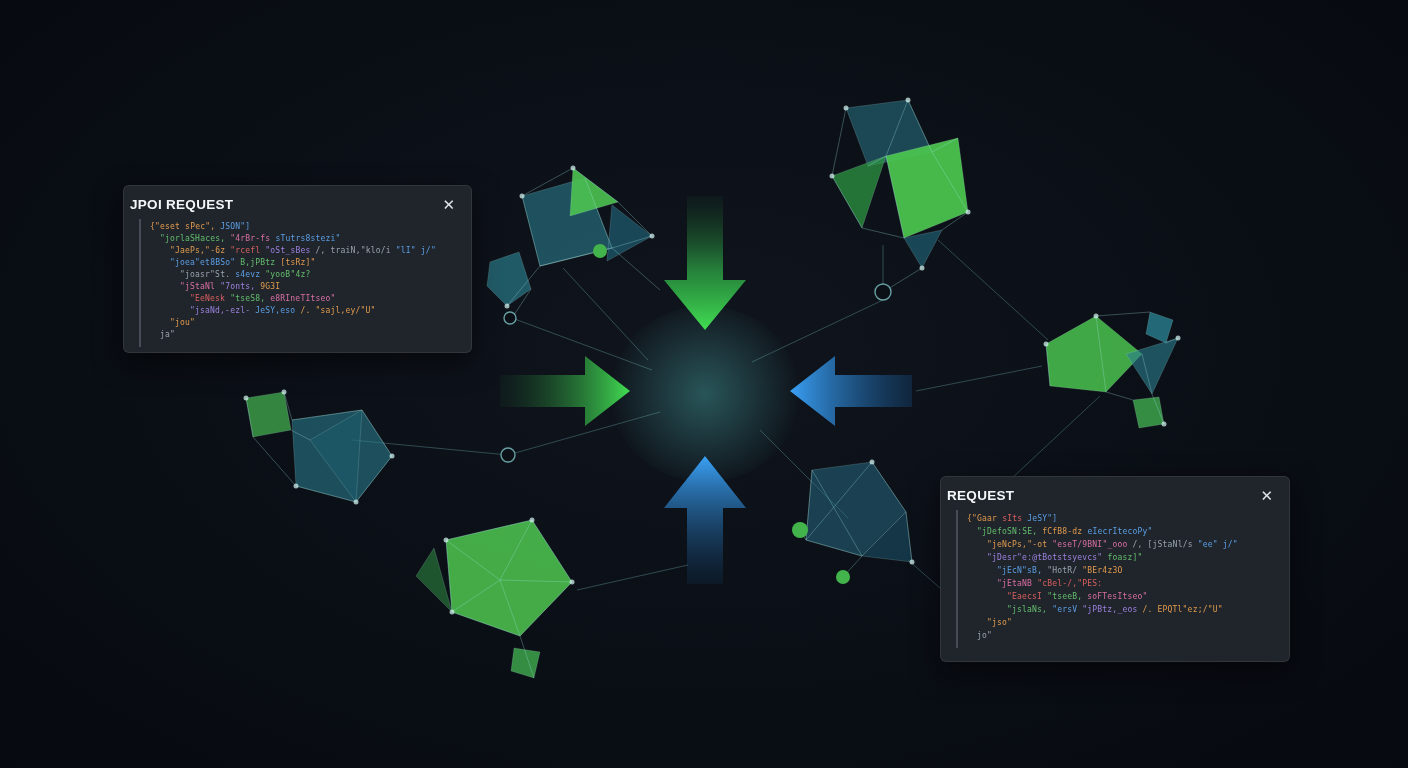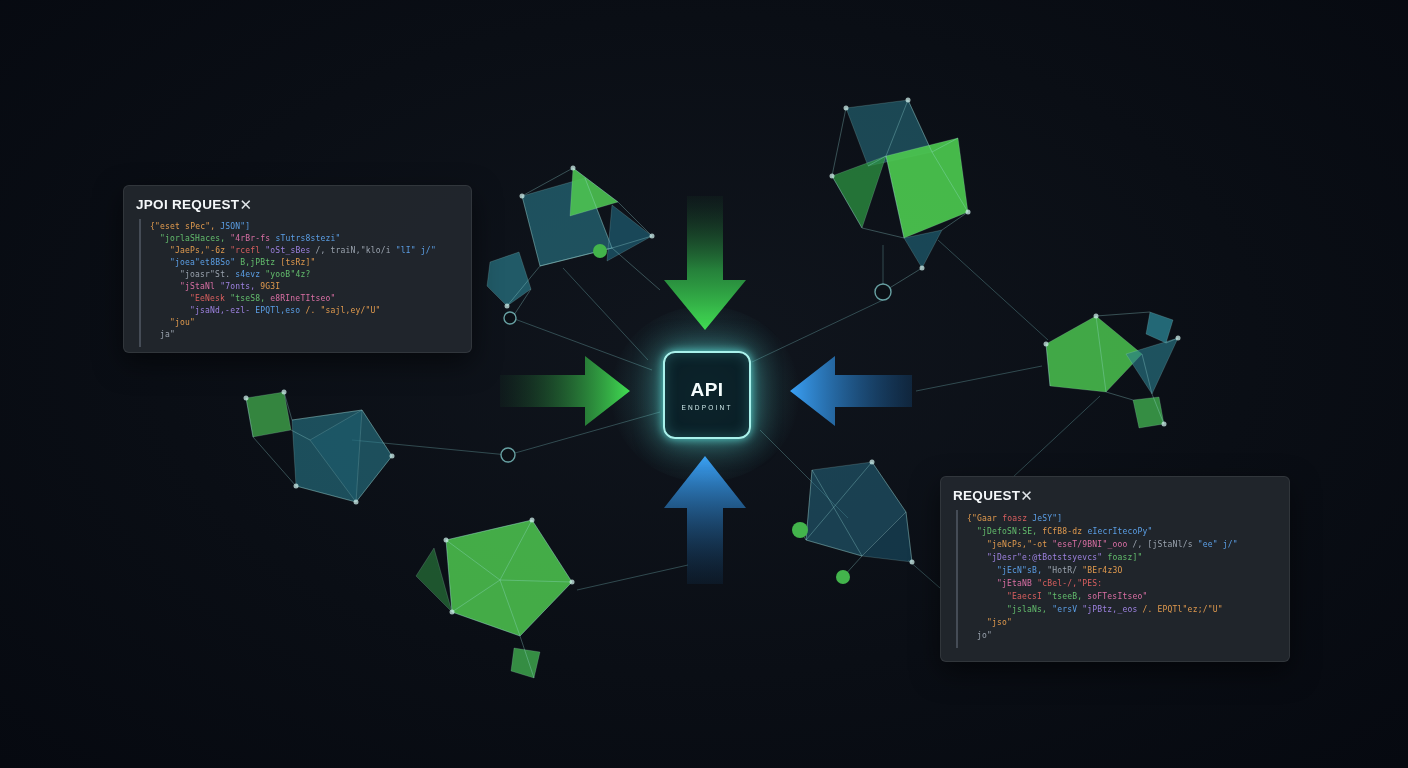--- a/index.html
+++ b/index.html
@@ -16,21 +16,21 @@
   .links line{stroke:#8fdede;stroke-opacity:.28;stroke-width:1;}
 
   
   .panel{
     position:absolute;background:rgba(33,38,45,.96);
     border:1px solid rgba(255,255,255,.08);border-radius:6px;
     box-shadow:0 10px 28px rgba(0,0,0,.5);z-index:4;
   }
   .panel-request{left:123px;top:185px;width:347px;height:166px;}
   .panel-response{left:940px;top:476px;width:348px;height:184px;}
-  .panel-head{display:flex;align-items:center;padding:11px 16px 5px 12px;}
+  .panel-head{display:flex;align-items:center;justify-content:space-between;padding:11px 16px 5px 6px;}
   .panel-title{font-size:13.5px;font-weight:bold;letter-spacing:.3px;color:#f4f7f9;}
   .close-btn{font-size:15px;line-height:1;color:#dfe4e8;cursor:pointer;}
   .code{
     margin:2px 0 0 15px;padding:2px 6px 6px 9px;border-left:2px solid #454c56;
     font-family:"DejaVu Sans Mono", monospace;font-size:8px;line-height:12px;
   }
   .panel-response .code{line-height:13px;}
   .code-line{white-space:pre;}
   .tok{letter-spacing:.2px;}
   .c-orange{color:#e09a4e}.c-blue{color:#5b9fe6}.c-green{color:#63bd6d}
@@ -231,43 +231,39 @@
       <span class="close-btn">✕</span>
     </div>
     <div class="code">
         <div class="code-line" style="padding-left: 0px;"><span class="tok c-orange">{"eset sPec",</span><span class="tok c-blue"> JSON"]</span></div>
         <div class="code-line" style="padding-left: 10px;"><span class="tok c-green">"jorlaSHaces,</span><span class="tok c-pink"> "4rBr-fs</span><span class="tok c-blue"> sTutrs8stezi"</span></div>
         <div class="code-line" style="padding-left: 20px;"><span class="tok c-orange">"JaePs,"-6z</span><span class="tok c-red"> "rcefl</span><span class="tok c-purple"> "oSt_sBes</span><span class="tok c-gray"> /, traiN,"klo/i</span><span class="tok c-blue"> "lI" j/"</span></div>
         <div class="code-line" style="padding-left: 20px;"><span class="tok c-blue">"joea"et8BSo"</span><span class="tok c-green"> B,jPBtz</span><span class="tok c-orange"> [tsRz]"</span></div>
         <div class="code-line" style="padding-left: 30px;"><span class="tok c-gray">"joasr"St.</span><span class="tok c-blue"> s4evz</span><span class="tok c-green"> "yooB"4z?</span></div>
         <div class="code-line" style="padding-left: 30px;"><span class="tok c-pink">"jStaNl</span><span class="tok c-purple"> "7onts,</span><span class="tok c-orange"> 9G3I</span></div>
         <div class="code-line" style="padding-left: 40px;"><span class="tok c-red">"EeNesk</span><span class="tok c-green"> "tseS8,</span><span class="tok c-pink"> e8RIneTItseo"</span></div>
-        <div class="code-line" style="padding-left: 40px;"><span class="tok c-purple">"jsaNd,-ezl-</span><span class="tok c-blue"> EPQTl,eso</span><span class="tok c-orange"> /. "sajl,ey/"U"</span></div>
+        <div class="code-line" style="padding-left: 40px;"><span class="tok c-purple">"jsaNd,-ezl-</span><span class="tok c-blue"> JeSY,eso</span><span class="tok c-orange"> /. "sajl,ey/"U"</span></div>
         <div class="code-line" style="padding-left: 20px;"><span class="tok c-orange">"jou"</span></div>
         <div class="code-line" style="padding-left: 10px;"><span class="tok c-gray">ja"</span></div>
       </div>
   </div>
 
   <div class="panel panel-response">
     <div class="panel-head">
       <span class="panel-title">REQUEST</span>
       <span class="close-btn">✕</span>
     </div>
     <div class="code">
-        <div class="code-line" style="padding-left: 0px;"><span class="tok c-orange">{"Gaar</span><span class="tok c-red"> foasz</span><span class="tok c-blue"> JeSY"]</span></div>
+        <div class="code-line" style="padding-left: 0px;"><span class="tok c-orange">{"Gaar</span><span class="tok c-red"> sIts</span><span class="tok c-blue"> JeSY"]</span></div>
         <div class="code-line" style="padding-left: 10px;"><span class="tok c-green">"jDefoSN:SE,</span><span class="tok c-orange"> fCfB8-dz</span><span class="tok c-blue"> eIecrItecoPy"</span></div>
         <div class="code-line" style="padding-left: 20px;"><span class="tok c-orange">"jeNcPs,"-ot</span><span class="tok c-pink"> "eseT/9BNI"_ooo</span><span class="tok c-gray"> /, [jStaNl/s</span><span class="tok c-blue"> "ee" j/"</span></div>
         <div class="code-line" style="padding-left: 20px;"><span class="tok c-purple">"jDesr"e:@tBotstsyevcs"</span><span class="tok c-green"> foasz]"</span></div>
         <div class="code-line" style="padding-left: 30px;"><span class="tok c-blue">"jEcN"sB,</span><span class="tok c-gray"> "HotR/</span><span class="tok c-orange"> "BEr4z3O</span></div>
         <div class="code-line" style="padding-left: 30px;"><span class="tok c-pink">"jEtaNB</span><span class="tok c-red"> "cBel-/,"PES:</span></div>
         <div class="code-line" style="padding-left: 40px;"><span class="tok c-red">"EaecsI</span><span class="tok c-green"> "tseeB,</span><span class="tok c-pink"> soFTesItseo"</span></div>
         <div class="code-line" style="padding-left: 40px;"><span class="tok c-green">"jslaNs,</span><span class="tok c-blue"> "ersV</span><span class="tok c-purple"> "jPBtz,_eos</span><span class="tok c-orange"> /. EPQTl"ez;/"U"</span></div>
         <div class="code-line" style="padding-left: 20px;"><span class="tok c-orange">"jso"</span></div>
         <div class="code-line" style="padding-left: 10px;"><span class="tok c-gray">jo"</span></div>
       </div>
   </div>
 
-  <div class="api-box">
-    <div class="api-title">API</div>
-    <div class="api-sub">ENDPOINT</div>
-  </div>
 
 </div>
 
 </body></html>

